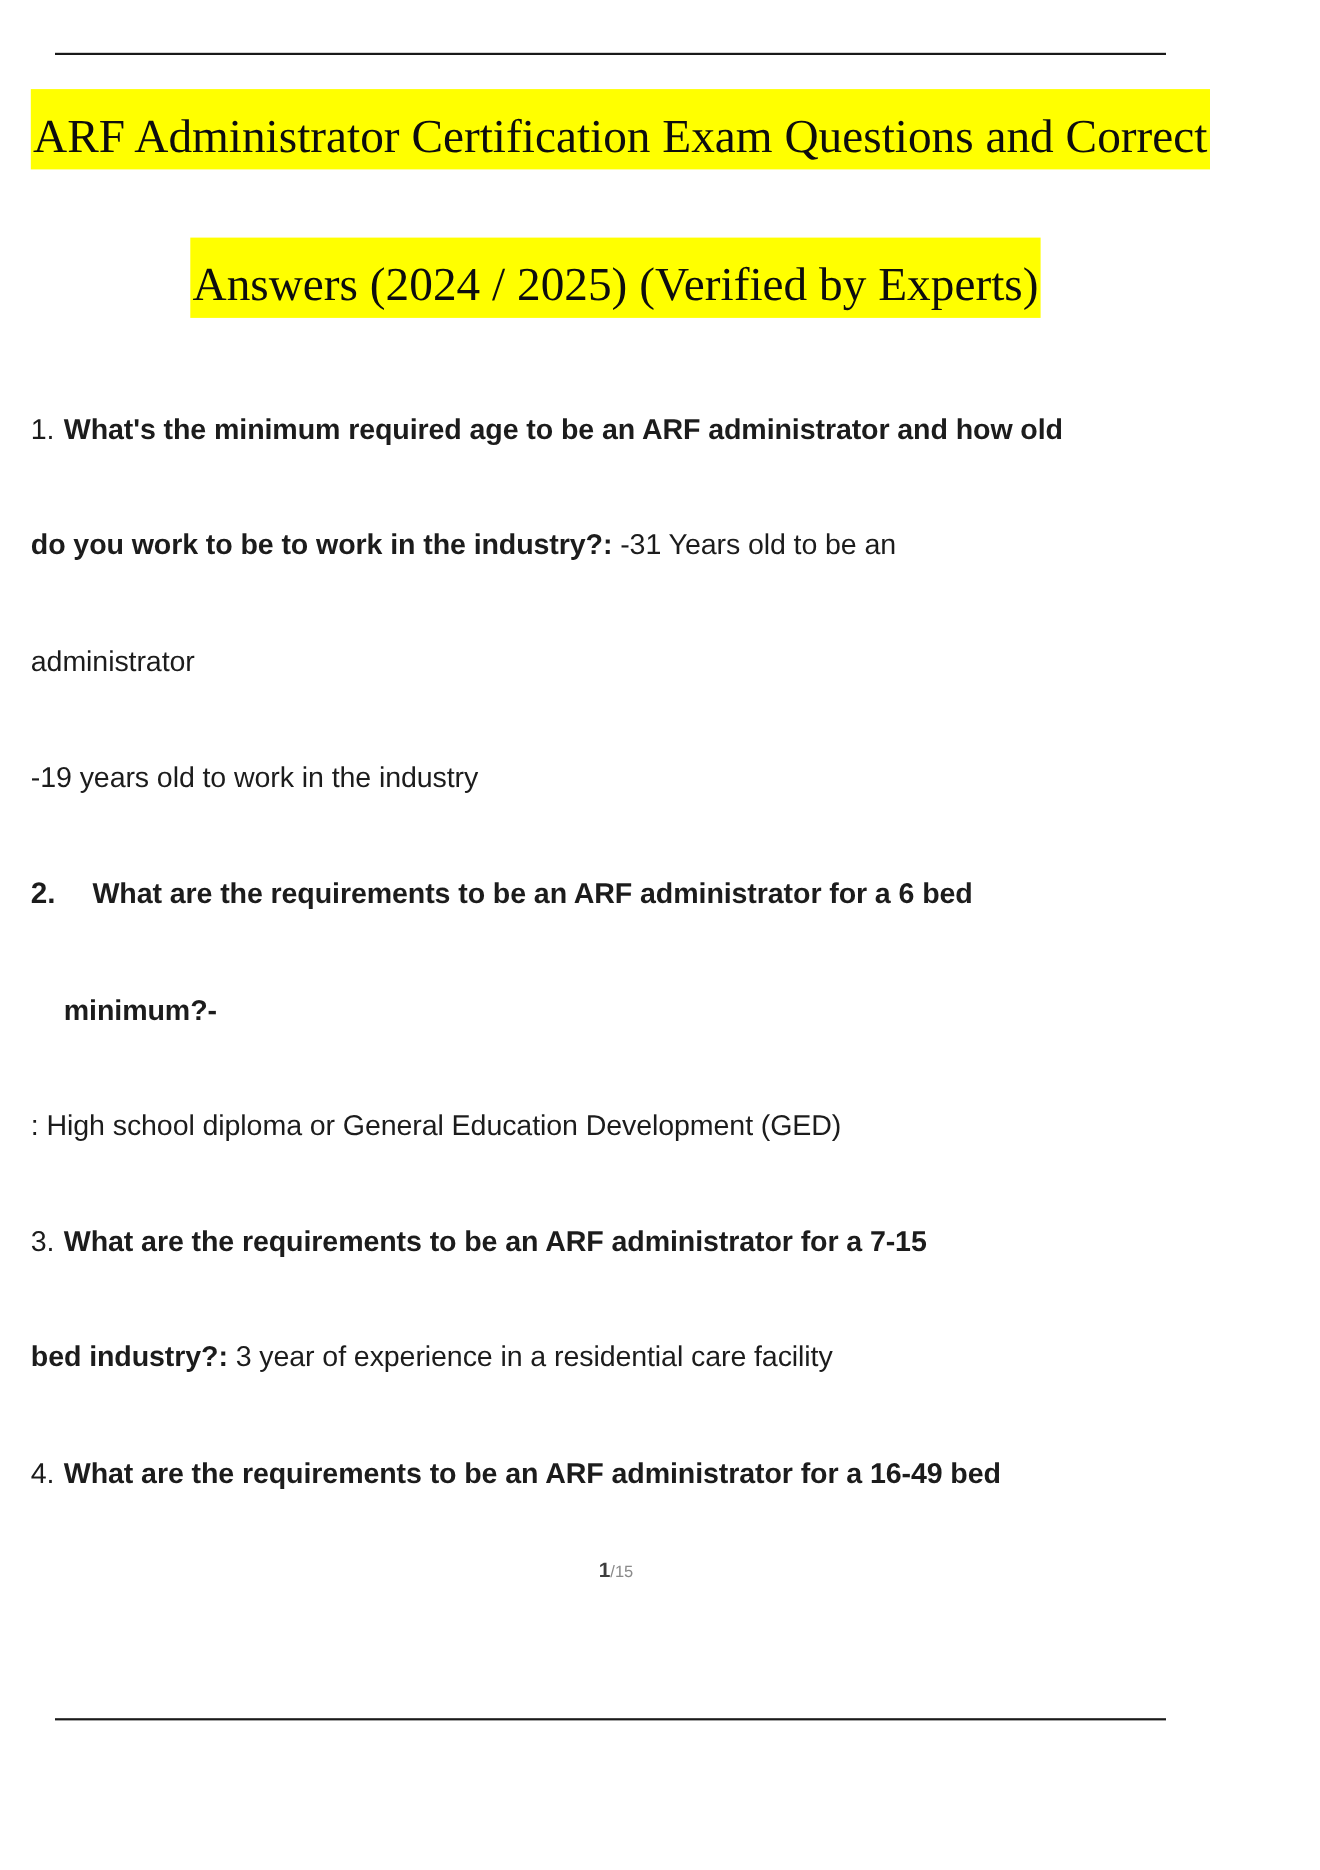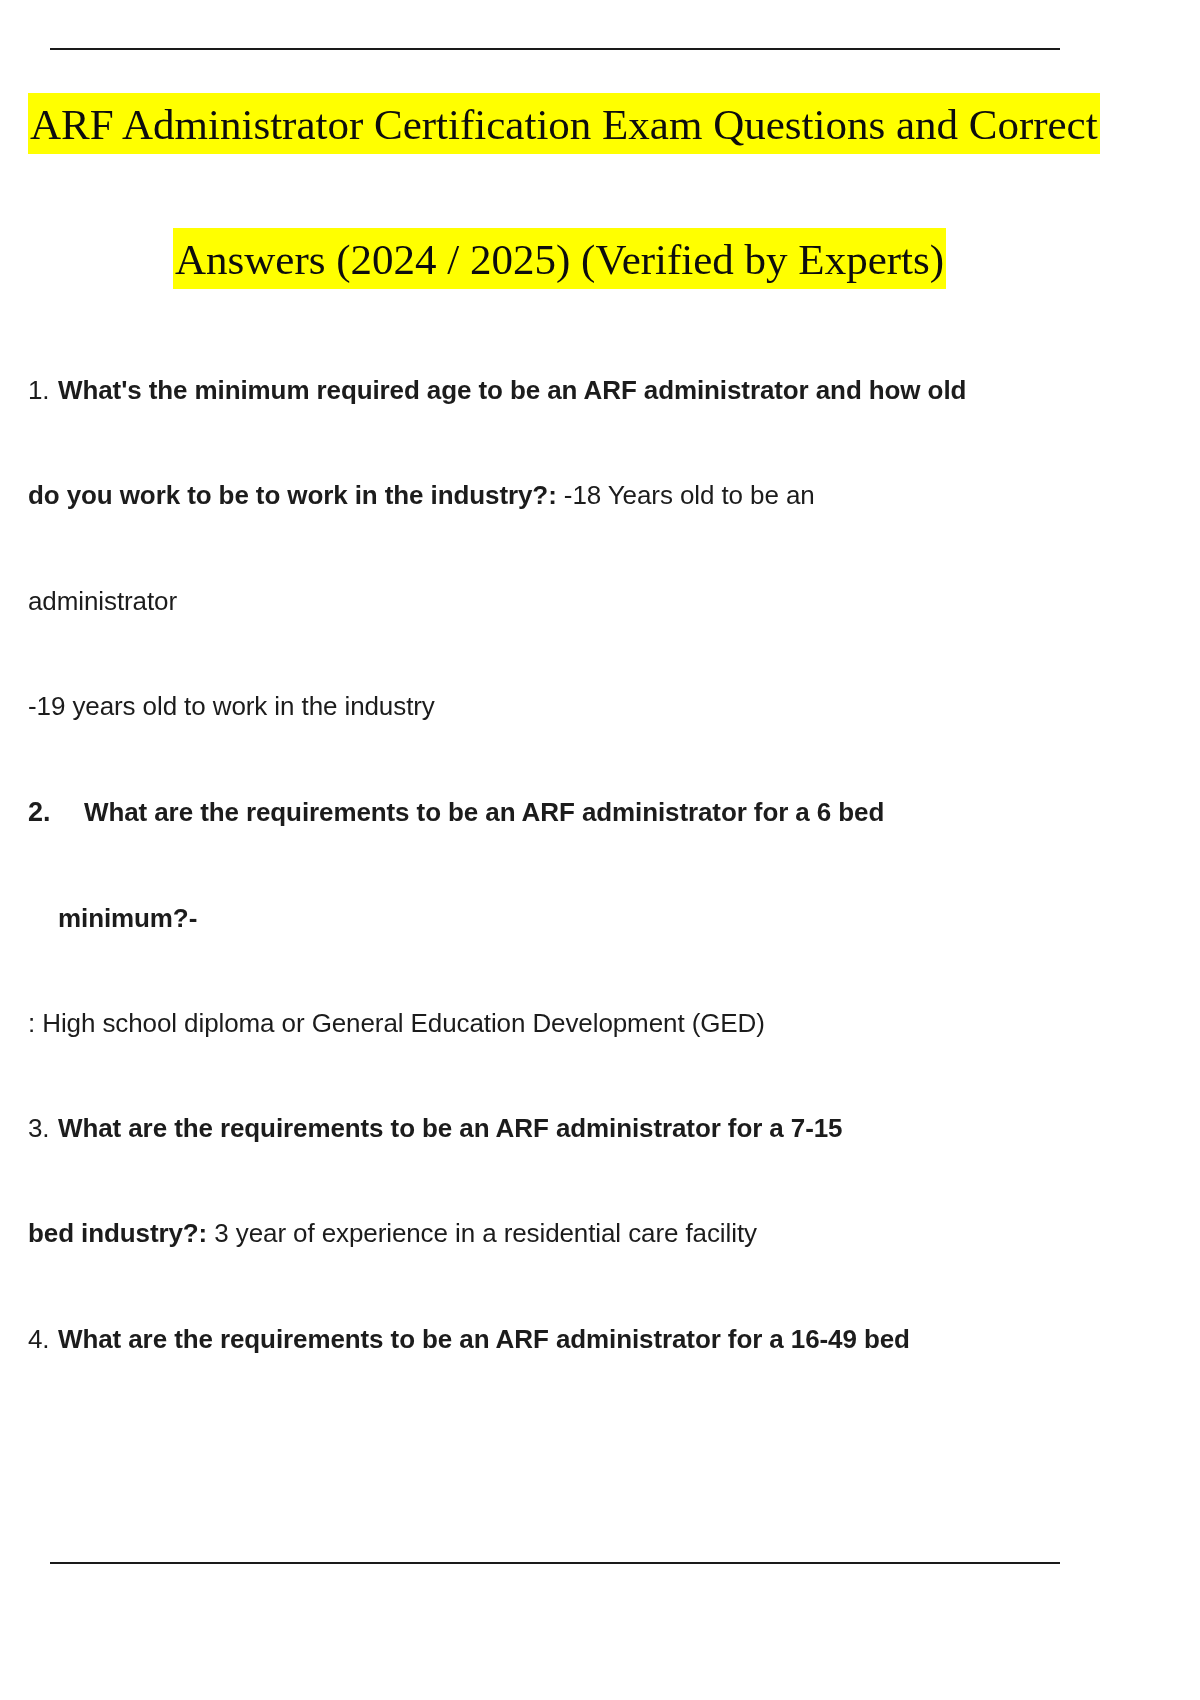--- a/index.html
+++ b/index.html
@@ -55,21 +55,21 @@
   .title-line {
     font-family: "Liberation Serif", serif;
     font-size: 43px;
     line-height: 1.0;
     color: #0d0d0d;
     white-space: nowrap;
     margin: 0;
   }
   .title-line .hl {
     background: #ffff00;
-    padding: 8px 2px 6px 2px;
+    padding: 20px 2px 6px 2px;
   }
   .title-1 { margin-top: 8px; }
   .title-2 {
     margin-top: 92px;
     text-align: left;
     padding-left: 145px;
   }
 
   .qa-block { margin-top: 96px; }
 
@@ -132,21 +132,21 @@
       <span class="hl">Answers (2024 / 2025) (Verified by Experts)</span>
     </div>
 
     <div class="qa-block">
 
       <div class="line">
         <span class="num">1.</span><span class="b">What's the minimum required age to be an ARF administrator and how old</span>
       </div>
 
       <div class="line">
-        <span class="b">do you work to be to work in the industry?:</span><span> -18 Years old to be an</span>
+        <span class="b">do you work to be to work in the industry?:</span><span> -31 Years old to be an</span>
       </div>
 
       <div class="line">
         <span>administrator</span>
       </div>
 
       <div class="line">
         <span>-19 years old to work in the industry</span>
       </div>
 
@@ -170,16 +170,19 @@
         <span class="b">bed industry?:</span><span> 3 year of experience in a residential care facility</span>
       </div>
 
       <div class="line">
         <span class="num">4.</span><span class="b">What are the requirements to be an ARF administrator for a 16-49 bed</span>
       </div>
 
     </div>
   </div>
 
+  <div class="footer">
+    <span class="cur">1</span><span class="sep">/</span><span class="sep">15</span>
+  </div>
 
   <div class="rule-bottom"></div>
 
 </div>
 
 </body></html>

